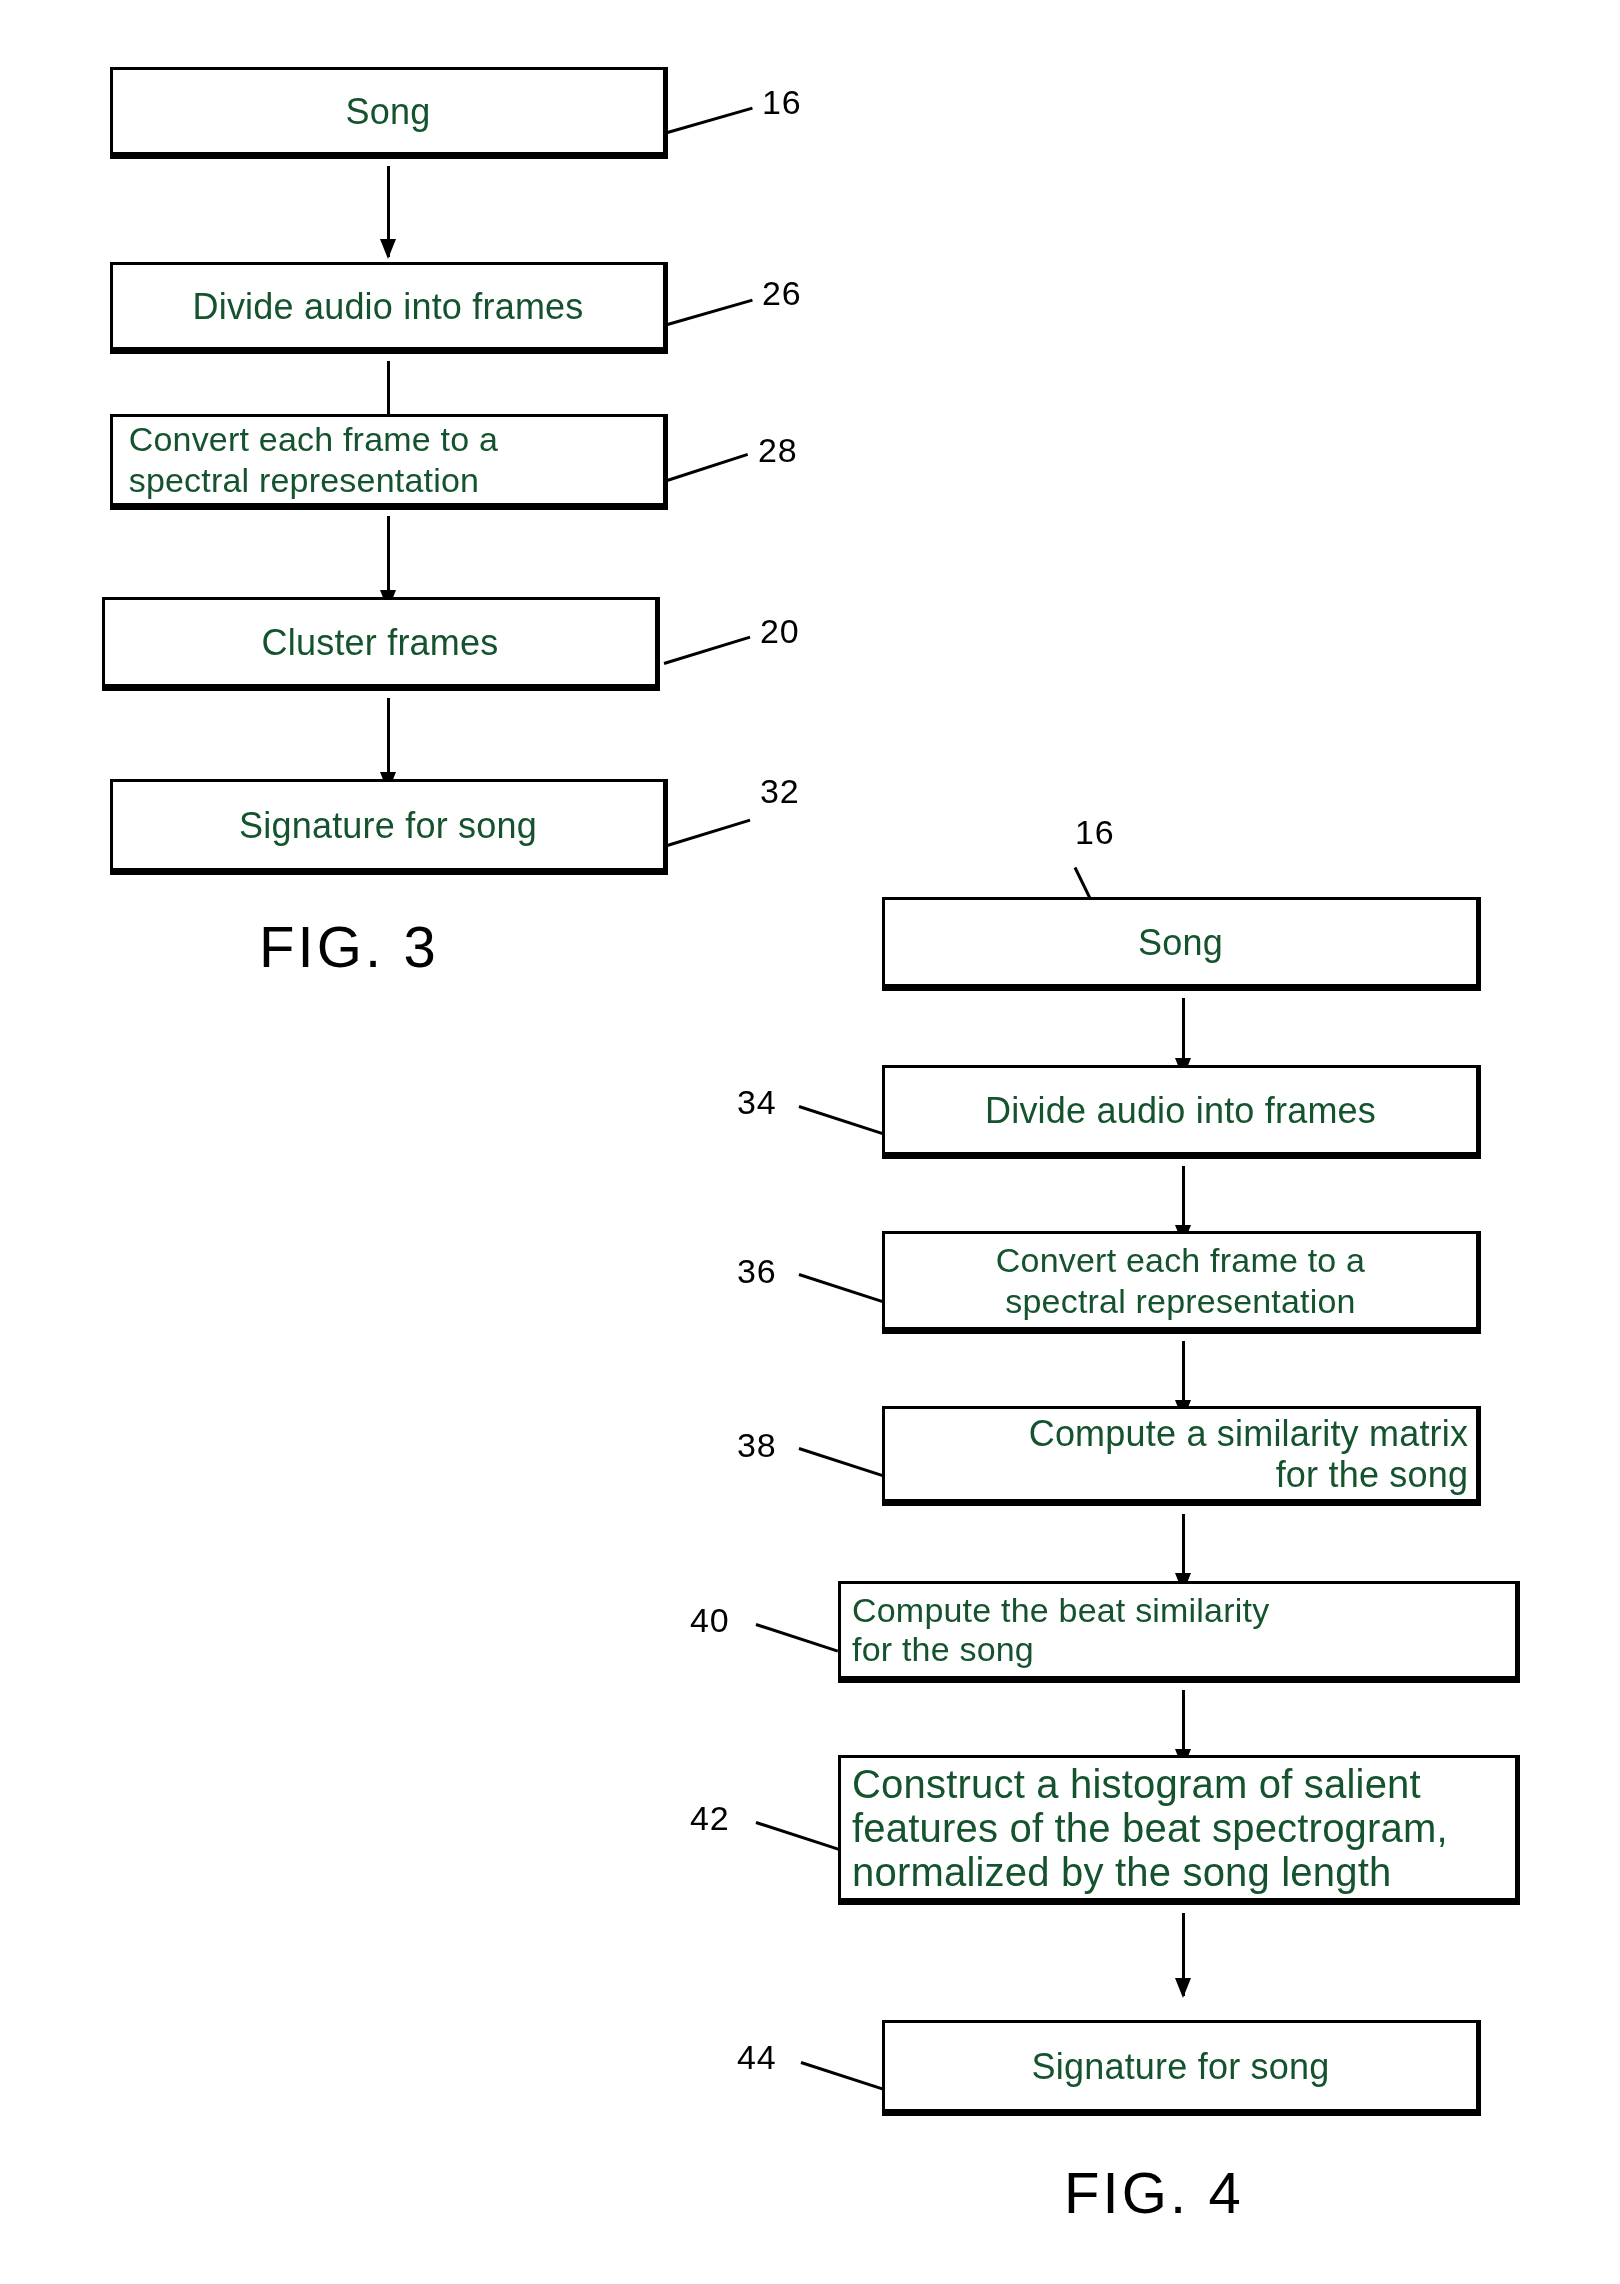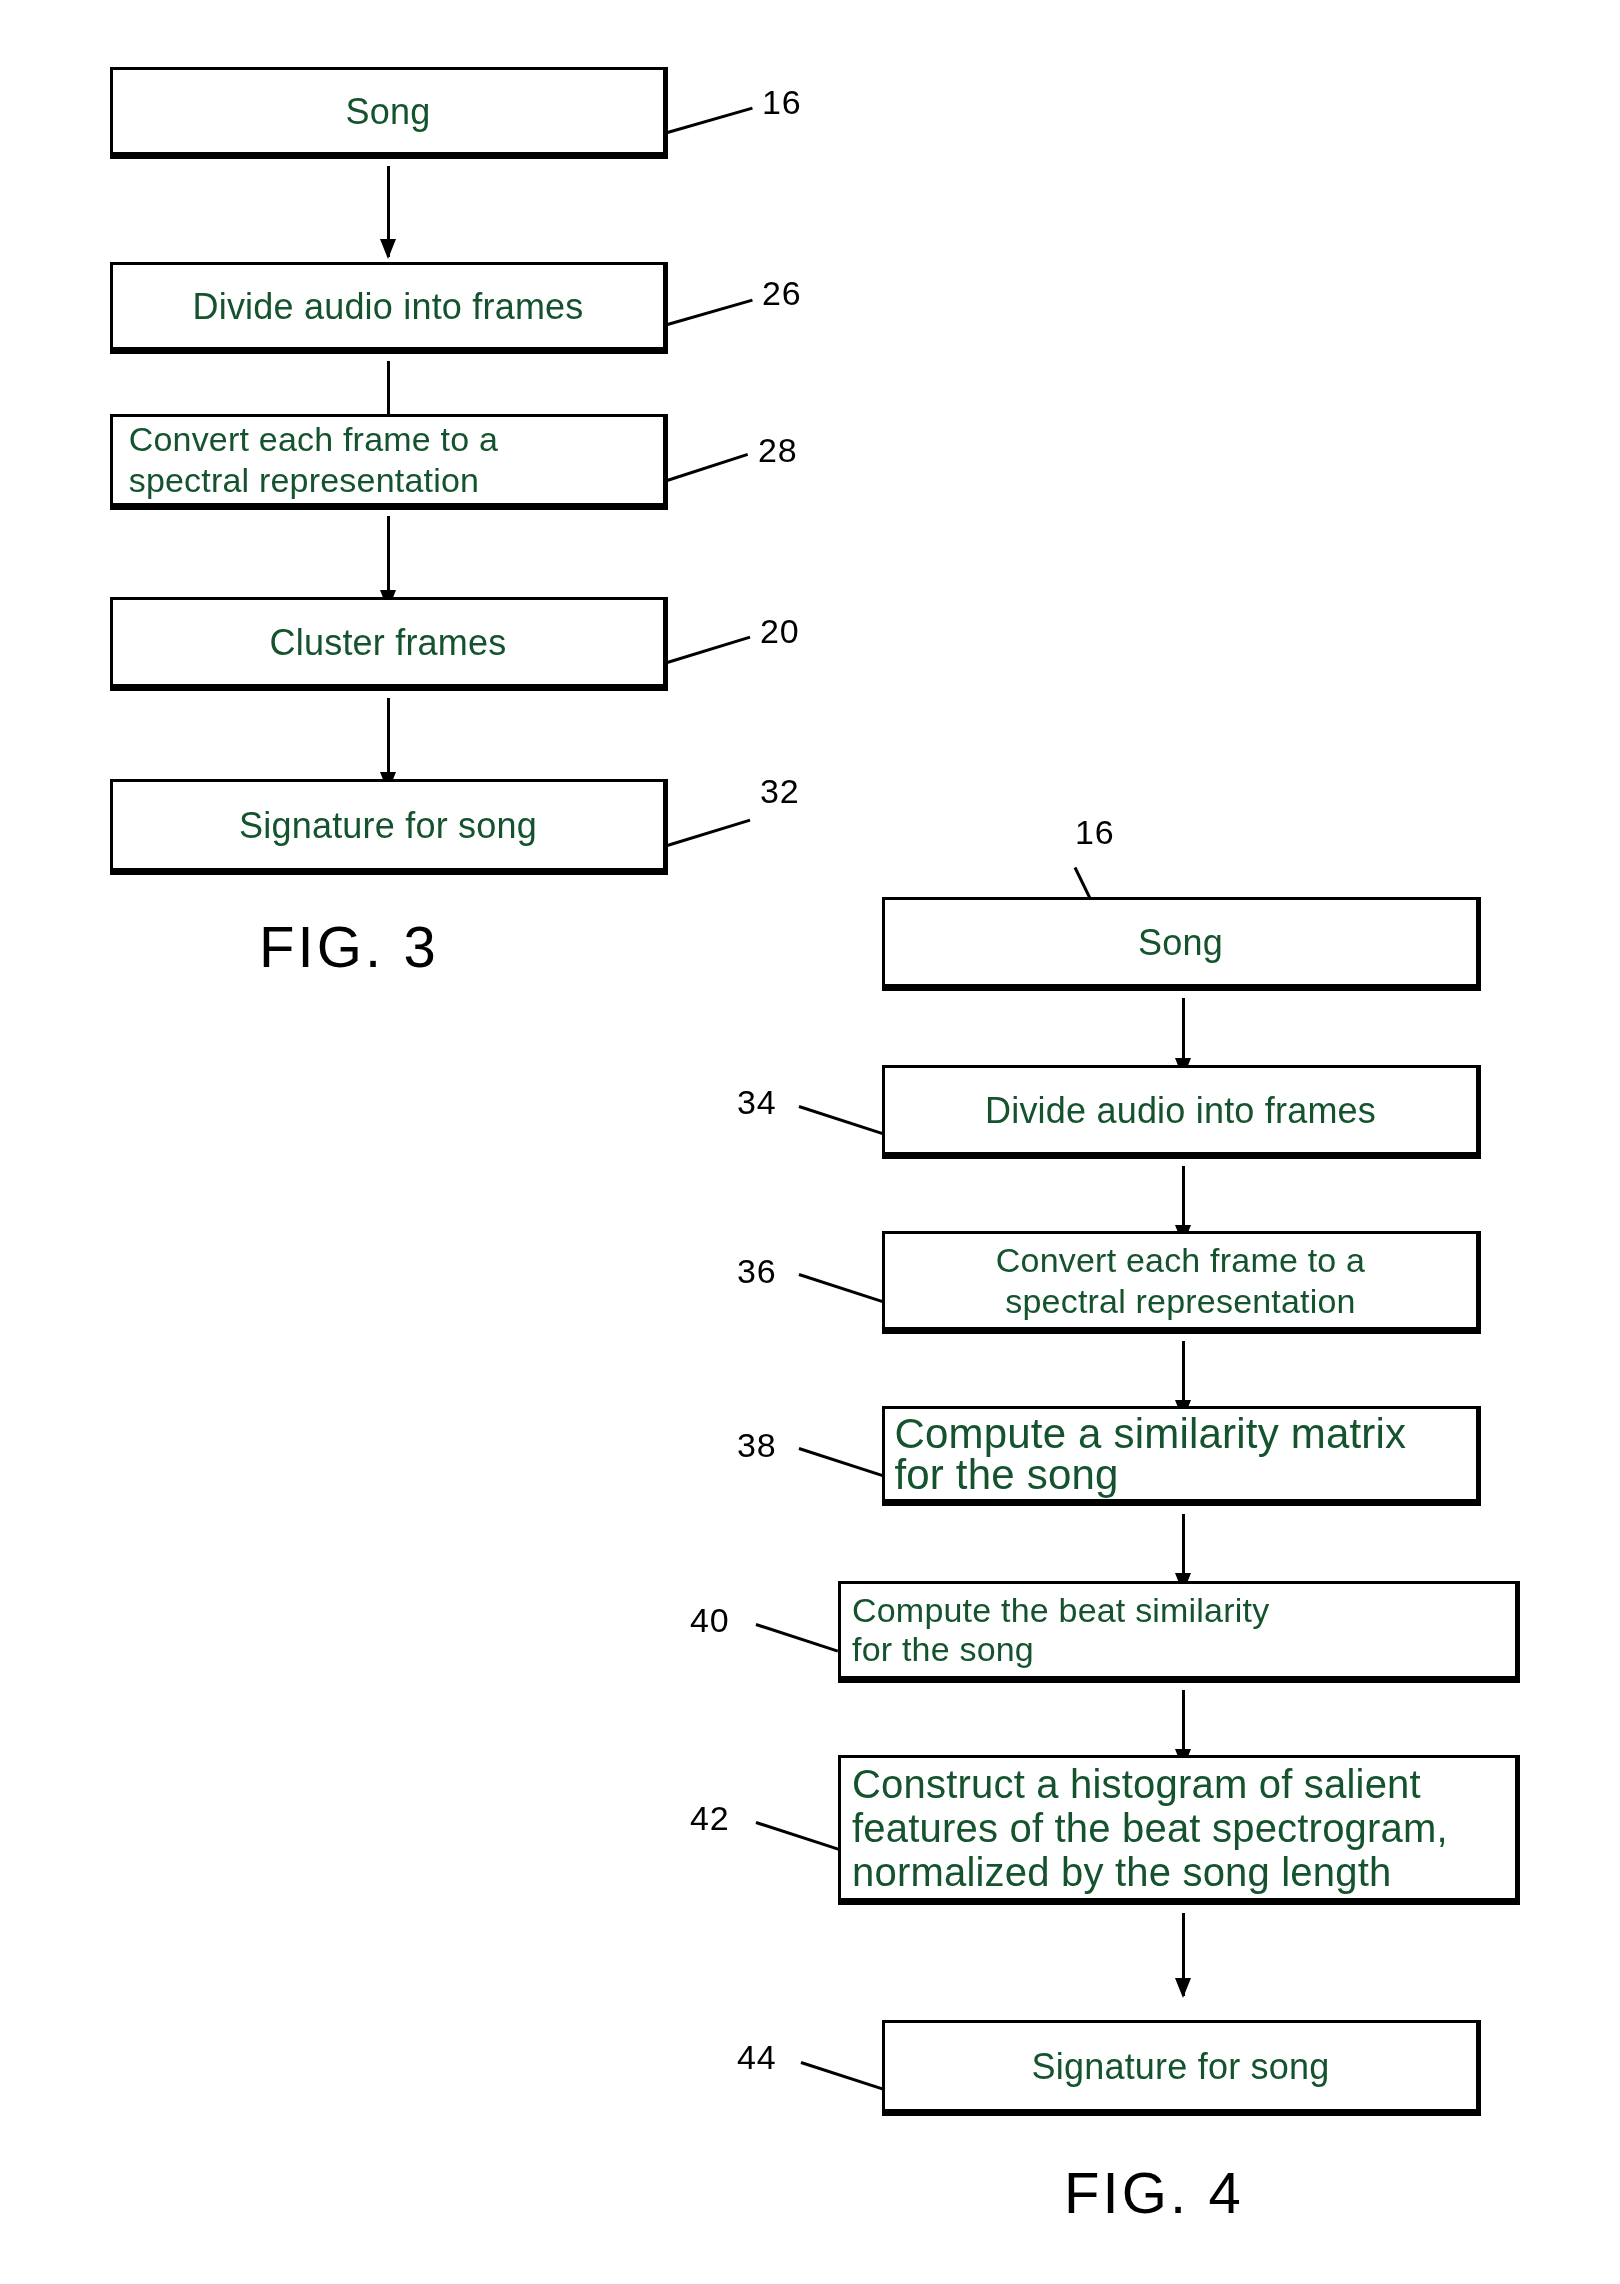--- a/index.html
+++ b/index.html
@@ -124,21 +124,21 @@
       <span class="txt" style="font-size:34px; line-height:41px;">Convert each frame to a
 spectral representation</span>
     </div>
     <div class="leader" style="left:664px; top:480px; width:88px; transform:rotate(-18deg);"></div>
     <div class="refnum" style="left:758px; top:433px;">28</div>
 
     <div class="arrow" style="left:387px; top:516px; height:92px;">
       <span class="head"></span>
     </div>
 
-    <div class="fbox center" style="left:110px; top:597px; width:558px; height:94px; font-size:0;">
+    <div class="fbox center" style="left:102px; top:597px; width:558px; height:94px; font-size:0;">
       <span class="txt" style="font-size:36px; line-height:41px;">Cluster frames</span>
     </div>
     <div class="leader" style="left:664px; top:662px; width:90px; transform:rotate(-17deg);"></div>
     <div class="refnum" style="left:760px; top:614px;">20</div>
 
     <div class="arrow" style="left:387px; top:698px; height:92px;">
       <span class="head"></span>
     </div>
 
     <div class="fbox center" style="left:110px; top:779px; width:558px; height:96px; font-size:0;">
@@ -178,21 +178,21 @@
 spectral representation</span>
     </div>
     <div class="leader" style="left:799px; top:1273px; width:88px; transform:rotate(18deg);"></div>
     <div class="refnum" style="left:737px; top:1254px;">36</div>
 
     <div class="arrow" style="left:1182px; top:1341px; height:77px;">
       <span class="head"></span>
     </div>
 
     <div class="fbox left" style="left:882px; top:1406px; width:599px; height:100px; font-size:0;">
-      <span class="txt" style="font-size:42px; line-height:41px; padding-left:9.4px;">Compute a similarity matrix
+      <span class="txt" style="font-size:36px; line-height:41px; padding-left:9.4px;text-align:right;">Compute a similarity matrix
 for the song</span>
     </div>
     <div class="leader" style="left:799px; top:1447px; width:88px; transform:rotate(18deg);"></div>
     <div class="refnum" style="left:737px; top:1428px;">38</div>
 
     <div class="arrow" style="left:1182px; top:1514px; height:77px;">
       <span class="head"></span>
     </div>
 
     <div class="fbox left" style="left:838px; top:1581px; width:682px; height:102px; font-size:0;">

